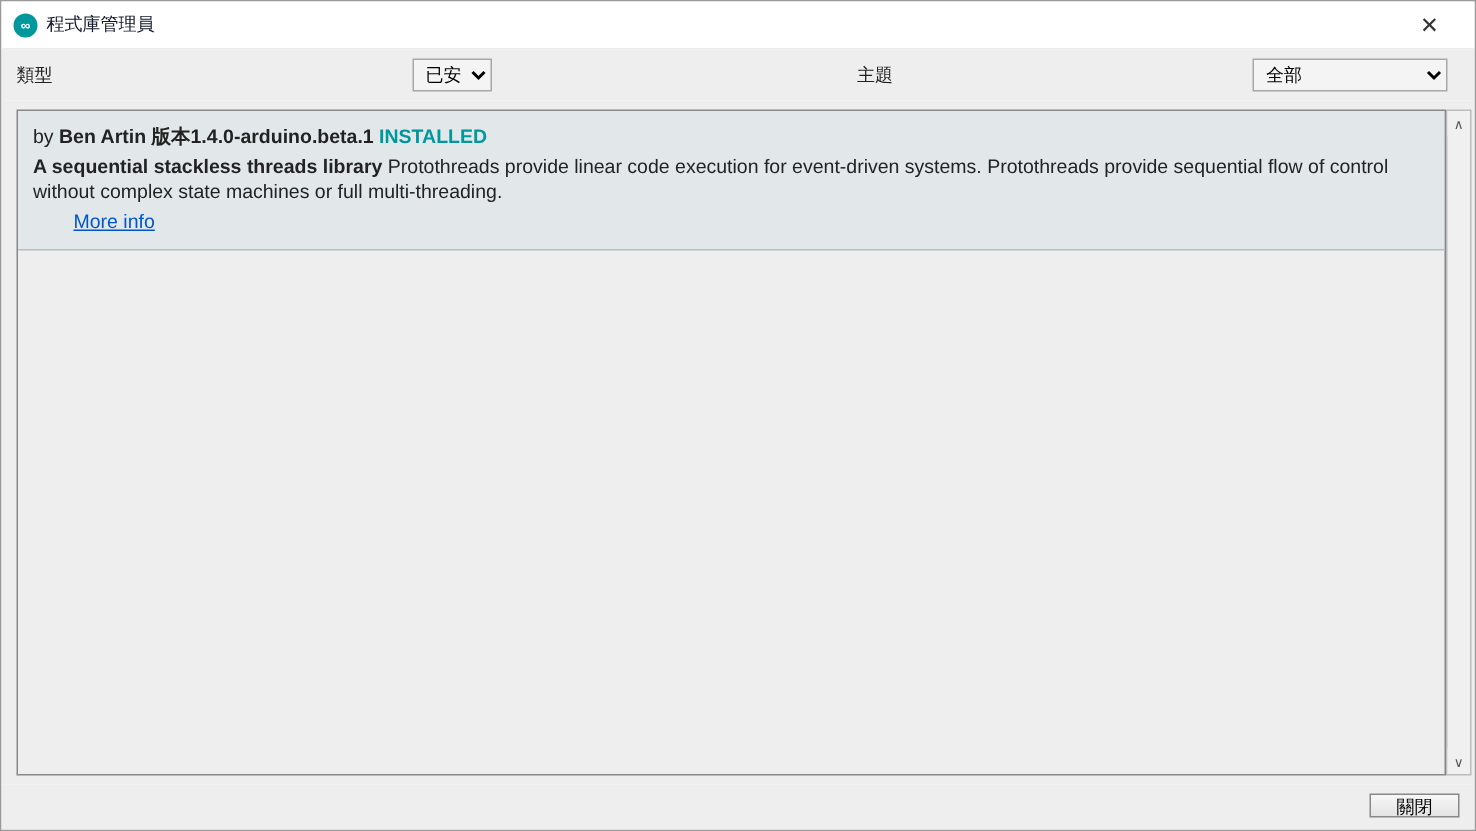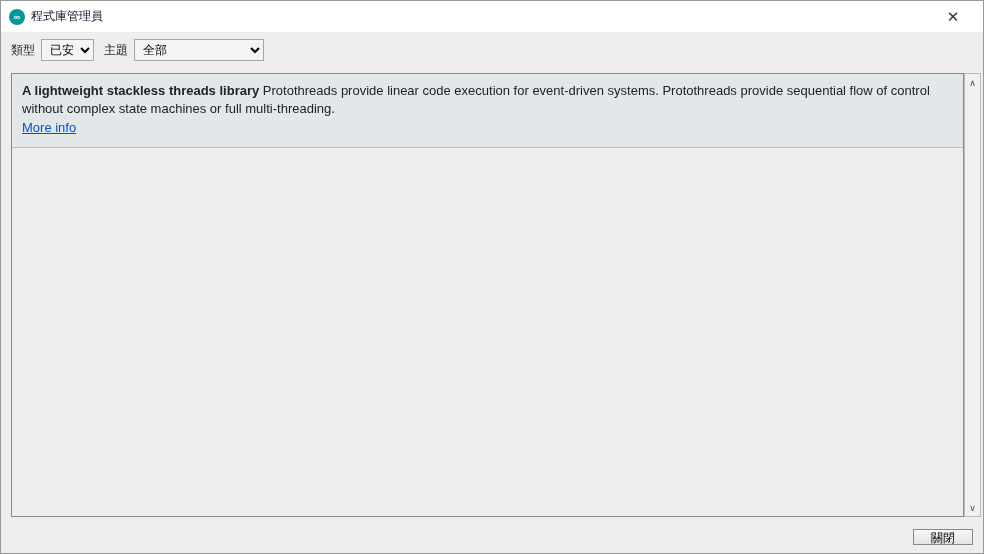--- a/index.html
+++ b/index.html
@@ -48,31 +48,32 @@
       font-size: 15px;
       color: #333;
       cursor: pointer;
     }
     .filter-bar {
       display: flex;
       align-items: center;
       gap: 4px;
       padding: 6px 10px;
       background: #eeeeee;
+      justify-content: space-between;
     }
     .filter-bar label { font-size: 12px; color: #222; margin-right: 2px; }
     select {
       font-size: 12px;
       height: 22px;
       border: 1px solid #a7a7a7;
       background: #f4f4f4;
       padding: 0 4px;
     }
     .select-type { width: 53px; margin-right: 6px; }
-    .select-topic { width: 130px; margin-right: 23px; }
+    .select-topic { width: 130px; margin-right: 8px; }
     .search-input {
       flex: 1;
       height: 22px;
       border: 1px solid #a7a7a7;
       padding: 0 6px;
       font-size: 13px;
       font-family: "Courier New", monospace;
       background: #fff;
     }
     .body-area {
@@ -95,21 +96,21 @@
       border-bottom: 1px solid #bdbdbd;
       font-size: 13px;
       line-height: 1.35;
     }
     .lib-title { font-family: "Courier New", monospace; font-weight: bold; font-size: 14px; color: #222; margin-bottom: 3px; }
     .lib-meta { color: #222; margin-bottom: 2px; }
     .lib-meta .author, .lib-meta .version-label { font-weight: bold; }
     .installed-badge { color: #00979d; font-weight: bold; }
     .lib-desc { color: #222; margin-bottom: 2px; }
     .lib-desc .summary { font-weight: bold; }
-    .more-info { color: #0055cc; text-decoration: underline; cursor: pointer; }
+    .more-info { color: #0055cc; text-decoration: underline; cursor: pointer; margin-left: 27px; }
     .scrollbar {
       width: 17px;
       background: #f0f0f0;
       border: 1px solid #bbb;
       display: flex;
       flex-direction: column;
       margin-left: 0;
     }
     .scroll-btn {
       height: 17px;
@@ -155,22 +156,28 @@
     </select>
     <label>主題</label>
     <select class="select-topic">
       <option>全部</option>
     </select>
   </div>
 
   <div class="body-area">
     <div class="list-container">
       <div class="library-item">
+        <div class="lib-meta">
+          <span>by</span>
+          <span class="author">Ben Artin</span>
+          <span class="version-label">版本</span><span class="author">1.4.0-arduino.beta.1</span>
+          <span class="installed-badge">INSTALLED</span>
+        </div>
         <div class="lib-desc">
-          <span class="summary">A lightweight stackless threads library</span>
+          <span class="summary">A sequential stackless threads library</span>
           <span>Protothreads provide linear code execution for event-driven systems. Protothreads provide sequential flow of control without complex state machines or full multi-threading.</span>
         </div>
         <span class="more-info">More info</span>
       </div>
     </div>
     <div class="scrollbar">
       <div class="scroll-btn">∧</div>
       <div class="scroll-track"></div>
       <div class="scroll-btn">∨</div>
     </div>

